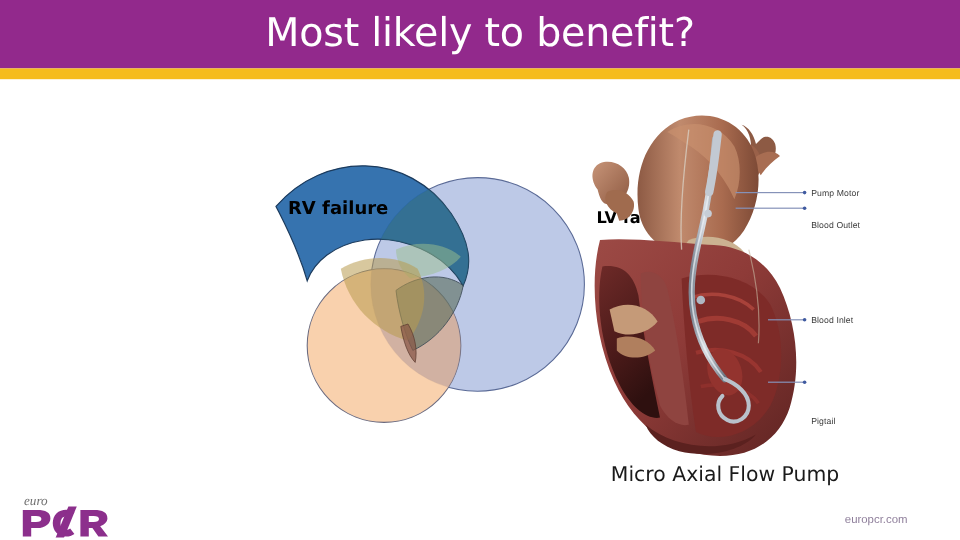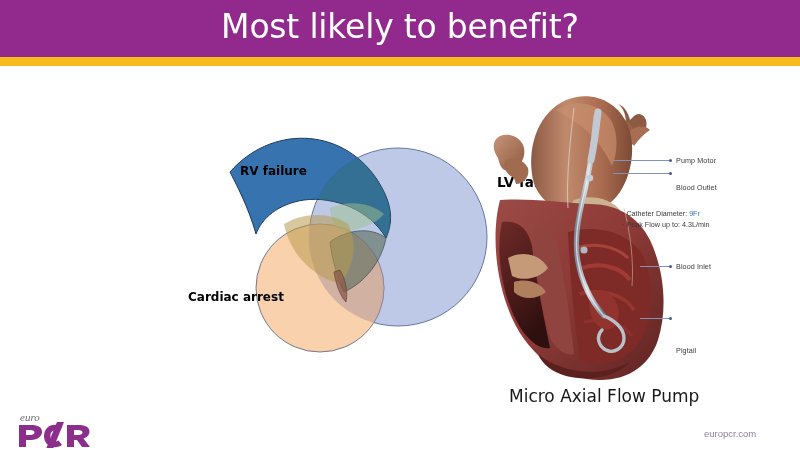--- a/index.html
+++ b/index.html
@@ -50,21 +50,21 @@
   
   #venn-wrap {
     position: absolute;
     left: 180px; top: 120px;
     width: 330px; height: 250px;
   }
   #venn-svg { display: block; }
 
   .venn-label {
     position: absolute;
-    font-size: 12px;
+    font-size: 15px;
     font-weight: bold;
     color: #000000;
     font-family: "DejaVu Sans", sans-serif;
     white-space: nowrap;
   }
   #label-rv       { left: 240px; top: 164px; }
   #label-cardiac  { left: 188px; top: 290px; }
   #label-lv       { left: 497px; top: 174px; font-size: 13.5px; }
 
   
@@ -201,21 +201,20 @@
                C 178 124, 174 146, 160 164
                C 132 156, 110 134, 104 104 Z" fill="#b89a4e" fill-opacity="0.55" stroke="none"></path>
 
       <path d="M 160 150 C 166 160, 168 172, 166 182
                C 160 176, 156 164, 154 152 Z" fill="#8a5a4a" fill-opacity="0.75" stroke="#5a3a30" stroke-width="0.6"></path>
     </svg>
   </div>
 
   <div class="venn-label" id="label-rv">RV failure</div>
 
-  <div class="venn-label" id="label-cardiac">Cardiac arrest</div>
 
   <div class="venn-label" id="label-lv">LV failure</div>
 
   <div id="heart-wrap">
     <svg id="heart-svg" width="210" height="305" viewBox="0 0 210 305">
       <defs>
         <linearGradient id="aortaGrad" x1="0" y1="0" x2="1" y2="0">
           <stop offset="0%" stop-color="#8d5a44"></stop>
           <stop offset="35%" stop-color="#c08a6d"></stop>
           <stop offset="70%" stop-color="#a96b4f"></stop>
@@ -319,32 +318,20 @@
   <div class="leader-line" id="leader-3"></div>
   <div class="leader-dot" id="dot-3"></div>
   <div class="leader-line" id="leader-4"></div>
   <div class="leader-dot" id="dot-4"></div>
 
   <div class="callout" id="callout-pump-motor">Pump Motor</div>
   <div class="callout" id="callout-blood-outlet">Blood Outlet</div>
   <div class="callout" id="callout-blood-inlet">Blood Inlet</div>
   <div class="callout" id="callout-pigtail">Pigtail</div>
 
-  <div id="spec-block">
-    <span class="spec-row">
-      <span class="spec-bullet">·</span>
-      <span>Catheter Diameter:</span>
-      <span class="spec-hl">9Fr</span>
-    </span>
-    <span class="spec-row">
-      <span class="spec-bullet">·</span>
-      <span>Peak Flow up to:</span>
-      <span>4.3L/min</span>
-    </span>
-  </div>
 
   <div id="logo-wrap">
     <svg width="80" height="40" viewBox="0 0 80 40">
       <text x="2" y="13" font-family="Liberation Serif, serif" font-style="italic" font-size="11" fill="#6e6e6e">euro</text>
       <g fill="#8c2f8c">
 
         <path d="M 1 17 L 1 39 L 8 39 L 8 32 L 13 32
                  C 20 32, 24 28, 24 24 C 24 19, 20 17, 13 17 Z
                  M 8 22 L 12 22 C 15 22, 16.5 23, 16.5 24.5
                  C 16.5 26, 15 27, 12 27 L 8 27 Z"></path>

